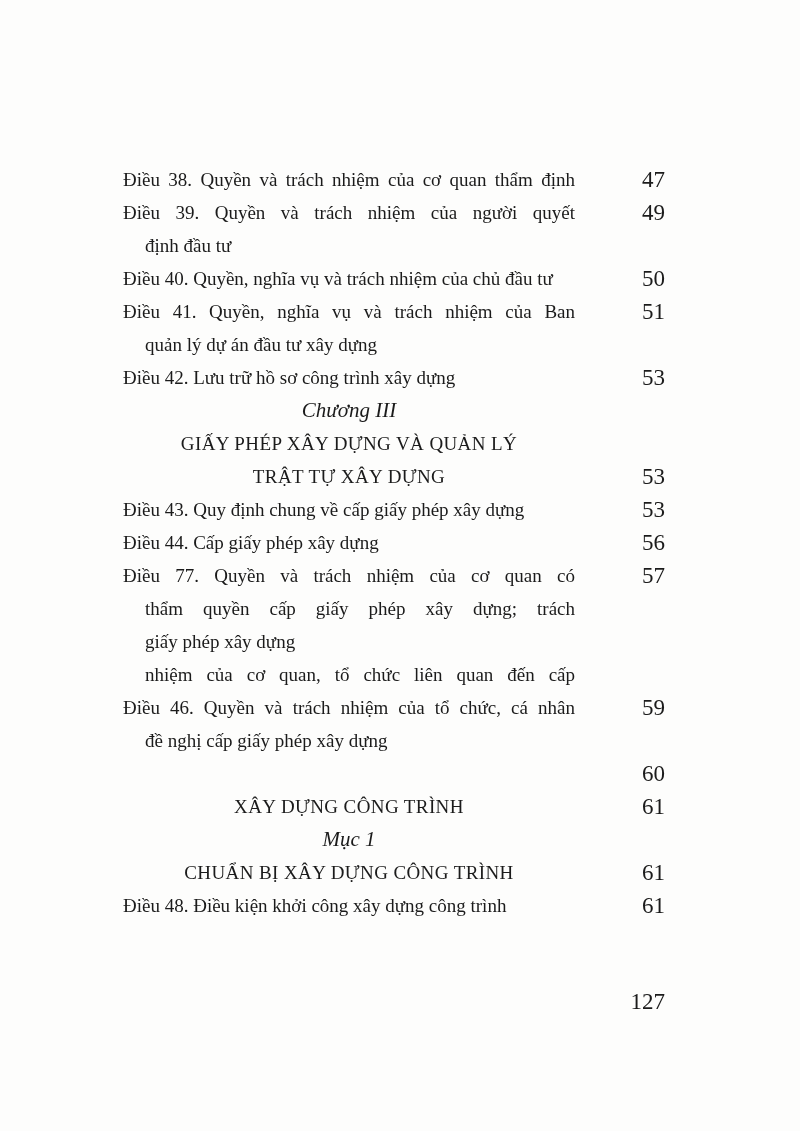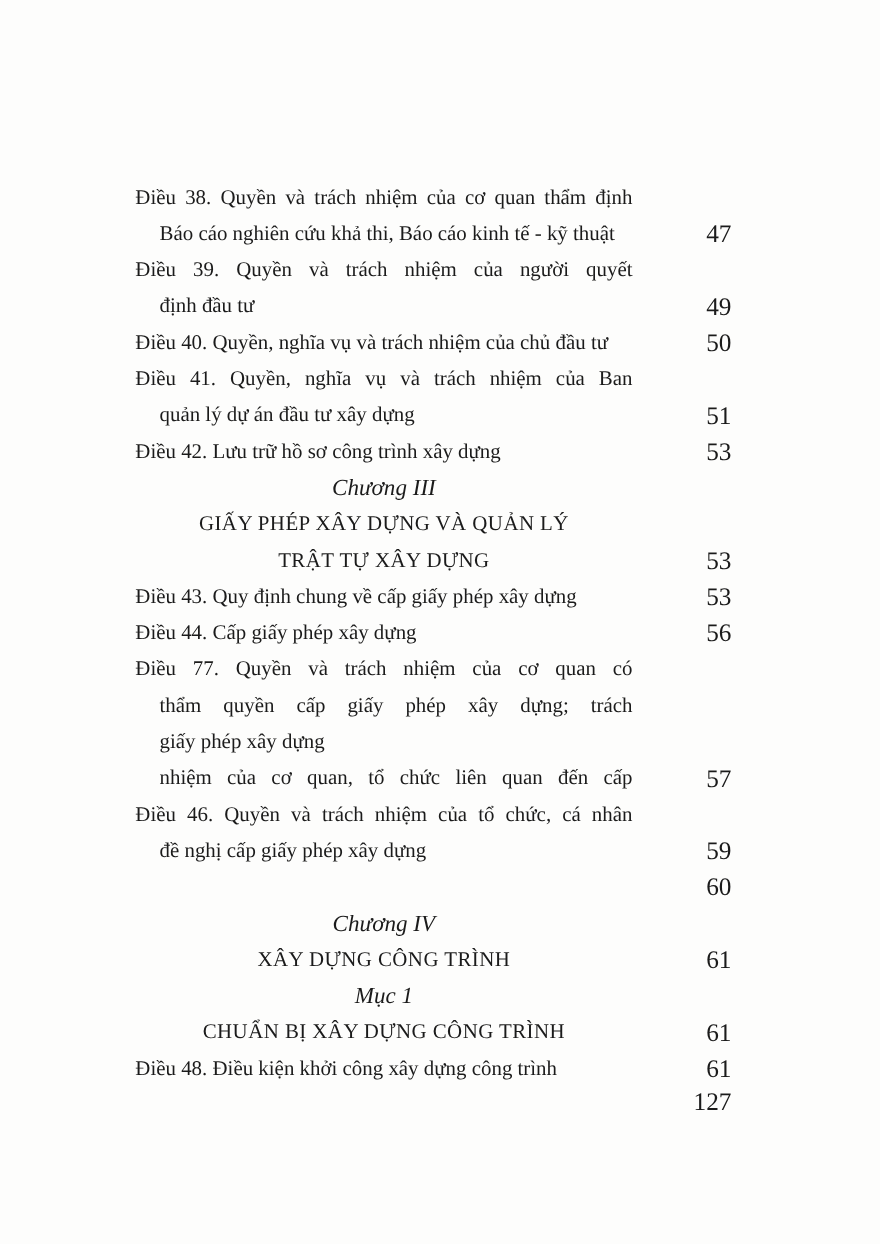--- a/index.html
+++ b/index.html
@@ -13,21 +13,21 @@
     position: relative;
     width: 800px; height: 1131px;
     background: #fdfdfc;
     overflow: hidden;
   }
   .toc {
     position: absolute;
     left: 123px; top: 163px;
     width: 542px;
   }
-  .row { display: flex; align-items: flex-end; gap: 12px; }
+  .row { display: flex; align-items: flex-start; gap: 12px; }
   .text-col {
     width: 452px;
     font-size: 19px;
     line-height: 33px;
   }
   .page-col {
     flex: 1;
     font-size: 23px;
     line-height: 33px;
     text-align: right;
@@ -54,21 +54,20 @@
   }
 </style>
 </head>
 <body>
 
 <div class="page">
   <div class="toc">
       <div class="row article">
         <div class="text-col">
           <div class="line stretch">Điều 38. Quyền và trách nhiệm của cơ quan thẩm định</div>
-          <div class="line indent">Báo cáo nghiên cứu khả thi, Báo cáo kinh tế - kỹ thuật</div>
         </div>
         <div class="page-col">47</div>
       </div>
       <div class="row article">
         <div class="text-col">
           <div class="line stretch">Điều 39. Quyền và trách nhiệm của người quyết</div>
           <div class="line indent">định đầu tư</div>
         </div>
         <div class="page-col">49</div>
       </div>
@@ -133,26 +132,20 @@
       <div class="row article">
         <div class="text-col">
           <div class="line stretch">Điều 46. Quyền và trách nhiệm của tổ chức, cá nhân</div>
           <div class="line indent">đề nghị cấp giấy phép xây dựng</div>
         </div>
         <div class="page-col">59</div>
       </div>
       <div class="row article">
         <div class="page-col">60</div>
       </div>
-      <div class="row chapter">
-        <div class="text-col">
-          <div class="line">Chương IV</div>
-        </div>
-        <div class="page-col"></div>
-      </div>
       <div class="row chapter-title">
         <div class="text-col">
           <div class="line">XÂY DỰNG CÔNG TRÌNH</div>
         </div>
         <div class="page-col">61</div>
       </div>
       <div class="row section">
         <div class="text-col">
           <div class="line">Mục 1</div>
         </div>

